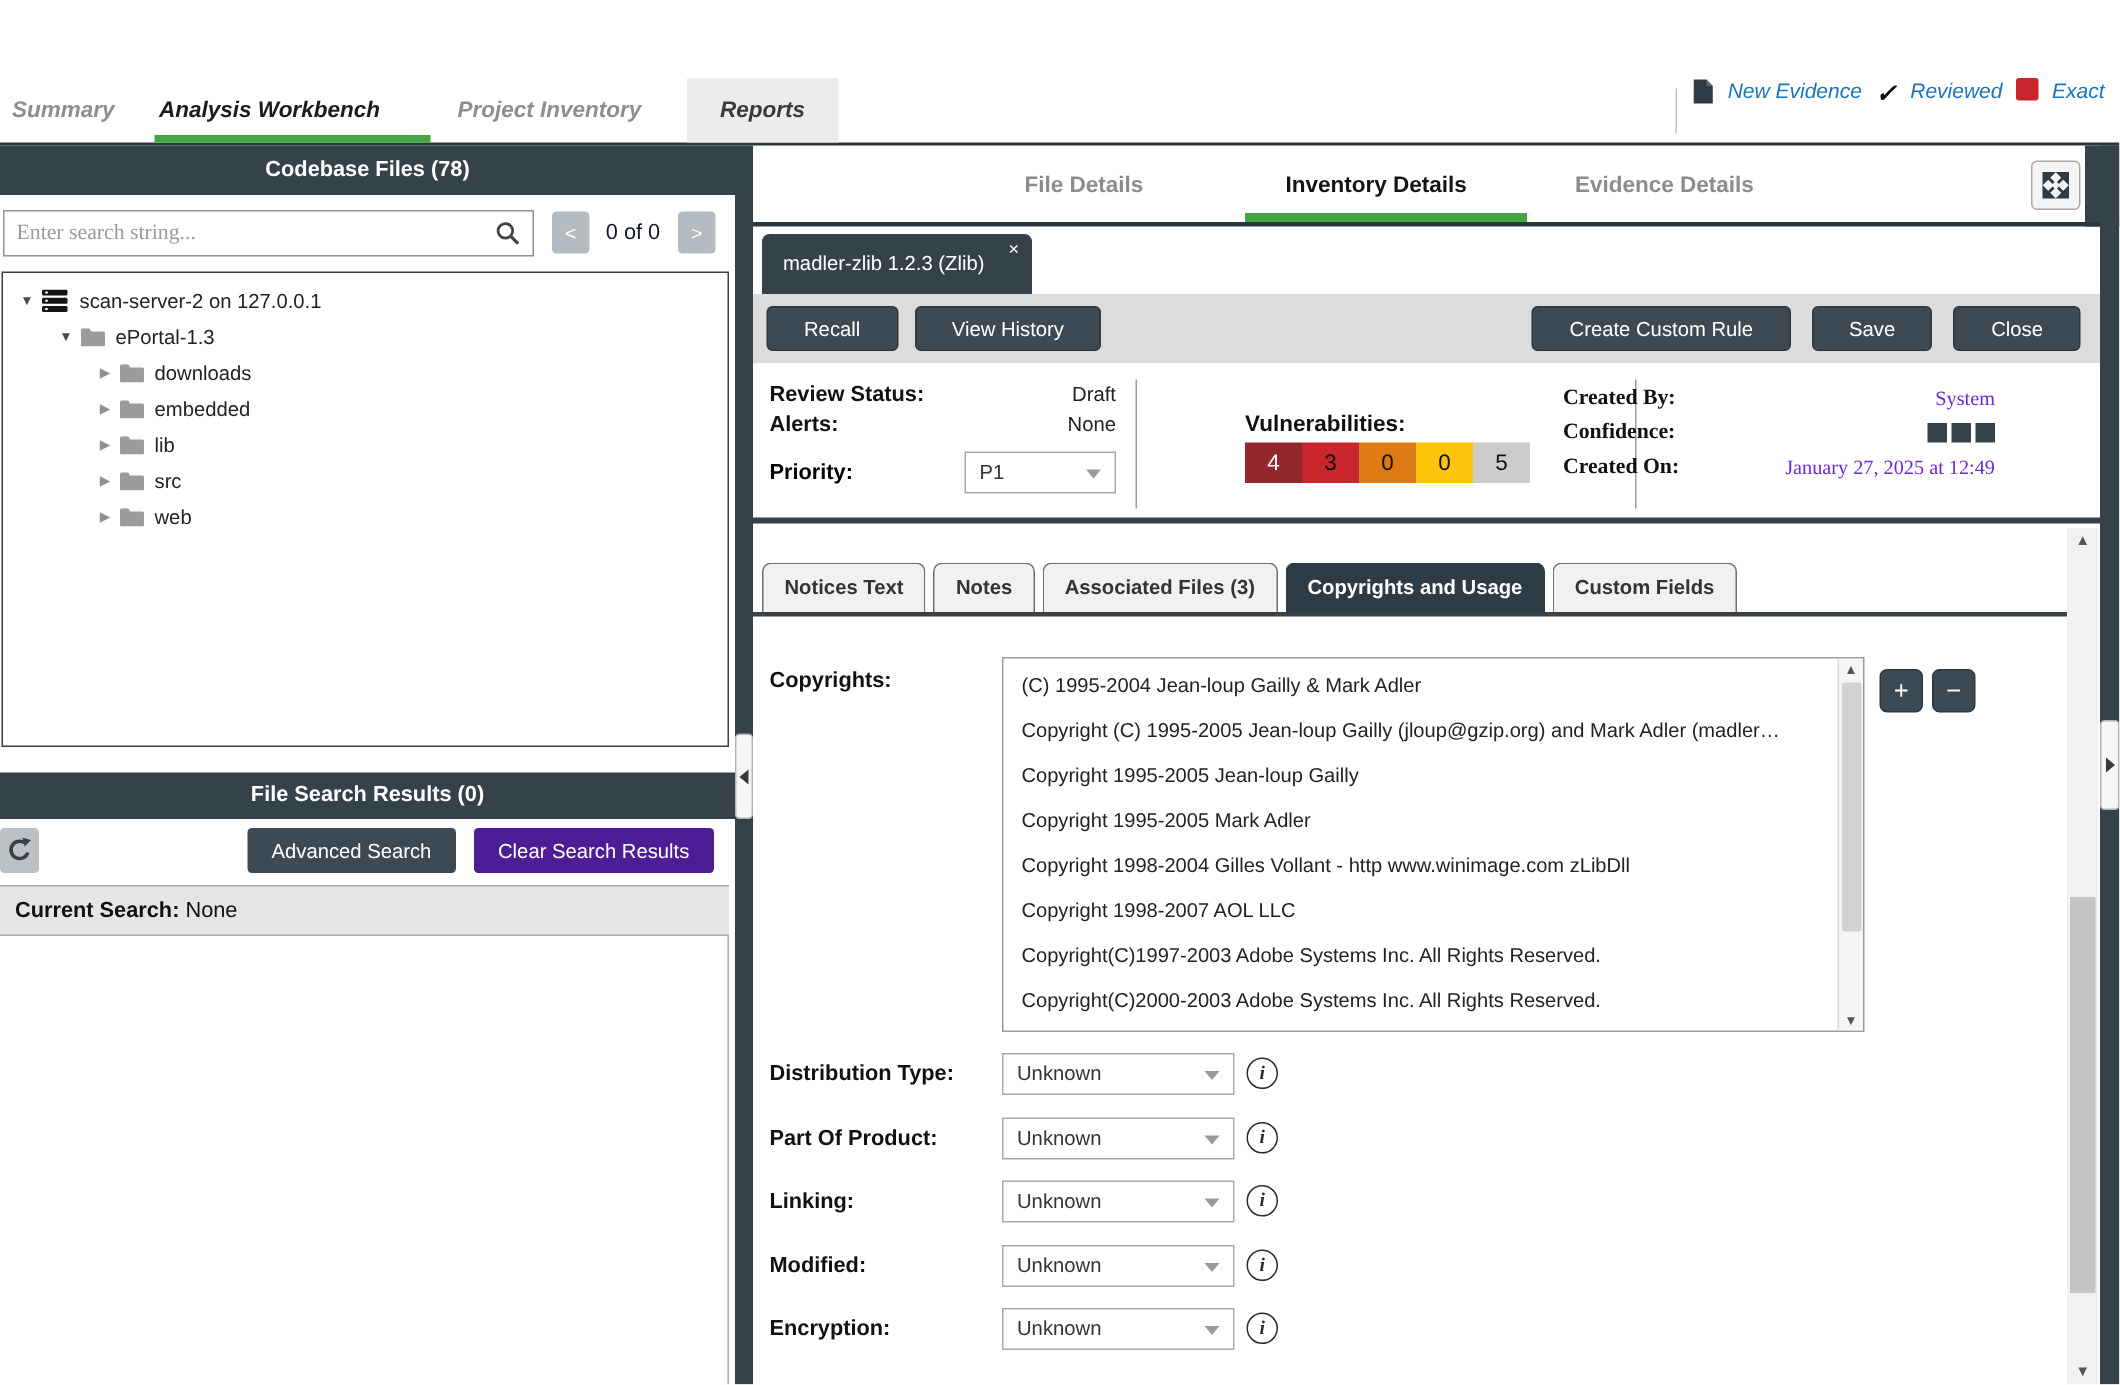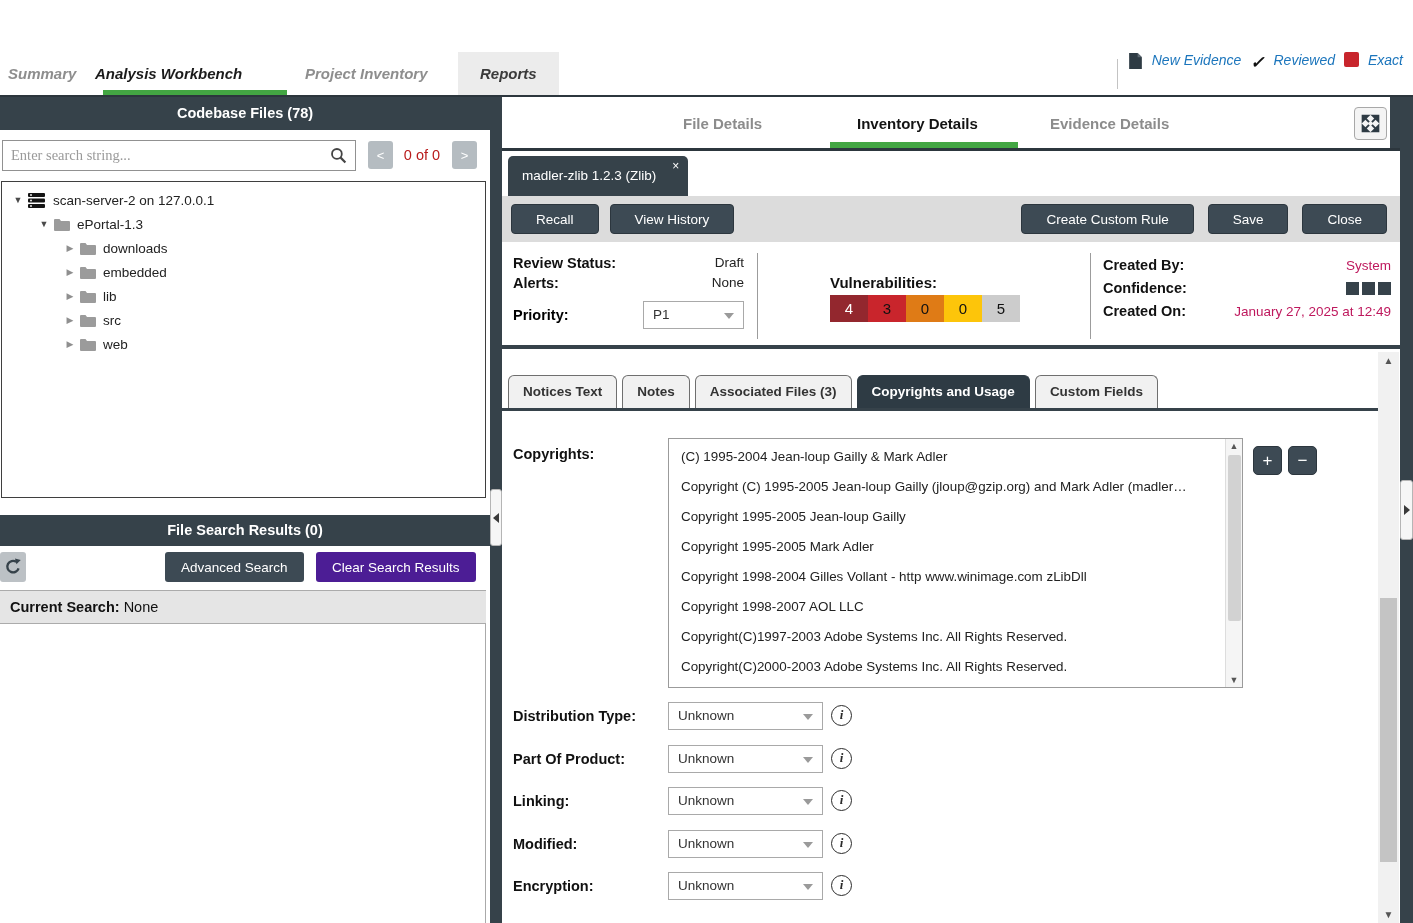--- a/index.html
+++ b/index.html
@@ -23,21 +23,21 @@
   .legend .chk { color:#111; font-size:17px; font-weight:bold; }
   .legend .redsq { width:15px; height:15px; background:#c8252c; border-radius:2px; }
   .legend-divider { position:absolute; left:1117px; top:7px; width:1px; height:30px; background:#c3c3c3; }
 
   
   .panel-header { position:absolute; left:0; width:490px; height:33px; background:#36424a; color:#fff; font-weight:bold; font-size:14.5px; text-align:center; line-height:33px; }
   .search-input { position:absolute; left:2px; top:140px; width:354px; height:31px; border:1px solid #919191; font-size:14.5px; padding:0 28px 0 8px; color:#333; font-family:Liberation Serif, serif; }
   .search-input::placeholder { color:#9a9a9a; }
   .search-icon { position:absolute; left:330px; top:147px; }
   .pager-btn { position:absolute; top:141px; width:25px; height:28px; background:#b5bcc1; color:#fff; border:none; border-radius:3px; font-size:13px; cursor:pointer; }
-  .pager-count { position:absolute; left:396px; top:141px; width:52px; line-height:28px; text-align:center; font-size:14.5px; color:#b91c1c; }
+  .pager-count { position:absolute; left:396px; top:141px; width:52px; line-height:28px; text-align:center; font-size:14.5px; color:#0f172a; }
 
   .tree-box { position:absolute; left:1px; top:181px; width:485px; height:317px; border:1px solid #3f3f3f; background:#fff; padding-top:6px; overflow:hidden; }
   .tree-row { height:24px; display:flex; align-items:center; font-size:13.5px; color:#222; cursor:pointer; white-space:nowrap; }
   .tree-row .arrow { width:16px; text-align:center; font-size:9px; }
   .arrow.open { color:#4a4a4a; }
   .arrow.closed { color:#8f8f8f; }
   .tree-row .ticon { margin:0 7px 0 2px; display:inline-flex; }
   .lvl0 { padding-left:8px; } .lvl1 { padding-left:34px; } .lvl2 { padding-left:60px; }
 
   .fsr-toolbar-btn { position:absolute; top:552px; height:30px; border:none; border-radius:3px; color:#fff; font-size:13.5px; cursor:pointer; font-family:"Liberation Sans", sans-serif; }
@@ -78,24 +78,24 @@
   .scol-row .sv { color:#222; font-size:13.5px; }
   .priority-row { display:flex; justify-content:space-between; align-items:center; margin-top:10px; }
   .select { position:relative; border:1px solid #a9a9a9; background:#fff; height:28px; line-height:26px; font-size:13.5px; color:#333; padding-left:9px; cursor:pointer; }
   .select .caret { position:absolute; right:9px; top:11px; width:0; height:0; border-left:5px solid transparent; border-right:5px solid transparent; border-top:6px solid #9a9a9a; }
   .sel-priority { width:101px; }
   .vdiv { position:absolute; top:253px; width:1px; height:86px; background:#9c9c9c; }
   .vuln-label { position:absolute; left:830px; top:274px; font-weight:bold; font-size:15px; color:#111; }
   .vuln-bar { position:absolute; left:830px; top:295px; display:flex; }
   .vuln-box { width:38px; height:27px; line-height:27px; text-align:center; font-size:15px; color:#111; cursor:pointer; }
   .vuln-box.first { color:#fff; }
-  .status-col3 { position:absolute; left:1103px; top:255px; width:288px; }
+  .status-col3 { position:absolute; left:1042px; top:255px; width:288px;font-family:Liberation Serif, serif; }
   .scol-row3 { display:flex; justify-content:space-between; margin-bottom:2px; font-size:14px; line-height:21px; }
   .scol-row3 .sl { font-weight:bold; color:#111; font-size:14.5px; }
-  .scol-row3 .sv { color:#be185d; font-size:13.5px; }
+  .scol-row3 .sv { color:#6d28d9; font-size:13.5px; }
   .conf-squares { display:flex; gap:3px; align-items:center; }
   .conf-squares span { width:13px; height:13px; background:#36424a; display:inline-block; }
 
   .darkline2 { position:absolute; left:502px; top:345px; width:898px; height:4px; background:#36424a; }
 
   .subtabs { position:absolute; left:508px; top:375px; display:flex; gap:5px; }
   .subtab { height:33px; line-height:31px; padding:0 14px; font-size:13.5px; font-weight:bold; color:#333; background:#f1f1f1; border:1px solid #6f6f6f; border-bottom:none; border-radius:6px 6px 0 0; cursor:pointer; }
   .subtab.active { background:#2e3b44; color:#fff; border-color:#2e3b44; }
   .subtab-bar { position:absolute; left:502px; top:408px; width:876px; height:3px; background:#36424a; }
 
@@ -119,21 +119,21 @@
   .right-strip { position:absolute; left:1400px; top:97px; width:13px; height:826px; background:#36424a; }
 </style>
 </head>
 <body>
 
 <div class="app">
 
 
   <div class="subnav">
     <span class="subnav-item" style="left:8px;">Summary</span>
-    <span class="subnav-item active" style="left:95px;text-align:right;">Analysis Workbench</span>
+    <span class="subnav-item active" style="left:106px;text-align:right;">Analysis Workbench</span>
     <div class="subnav-underline"></div>
     <span class="subnav-item" style="left:305px;">Project Inventory</span>
     <span class="subnav-item reports" style="left:458px;">Reports</span>
     <div class="legend-divider"></div>
     <div class="legend">
       <svg width="15" height="18" viewBox="0 0 14 17">
           <path d="M1 1 h8 l4 4 v11 h-12 z" fill="#2e3b44"></path>
           <path d="M9 1 l4 4 h-4 z" fill="#5d6972"></path>
         </svg>
       <span class="lbl">New Evidence</span>

